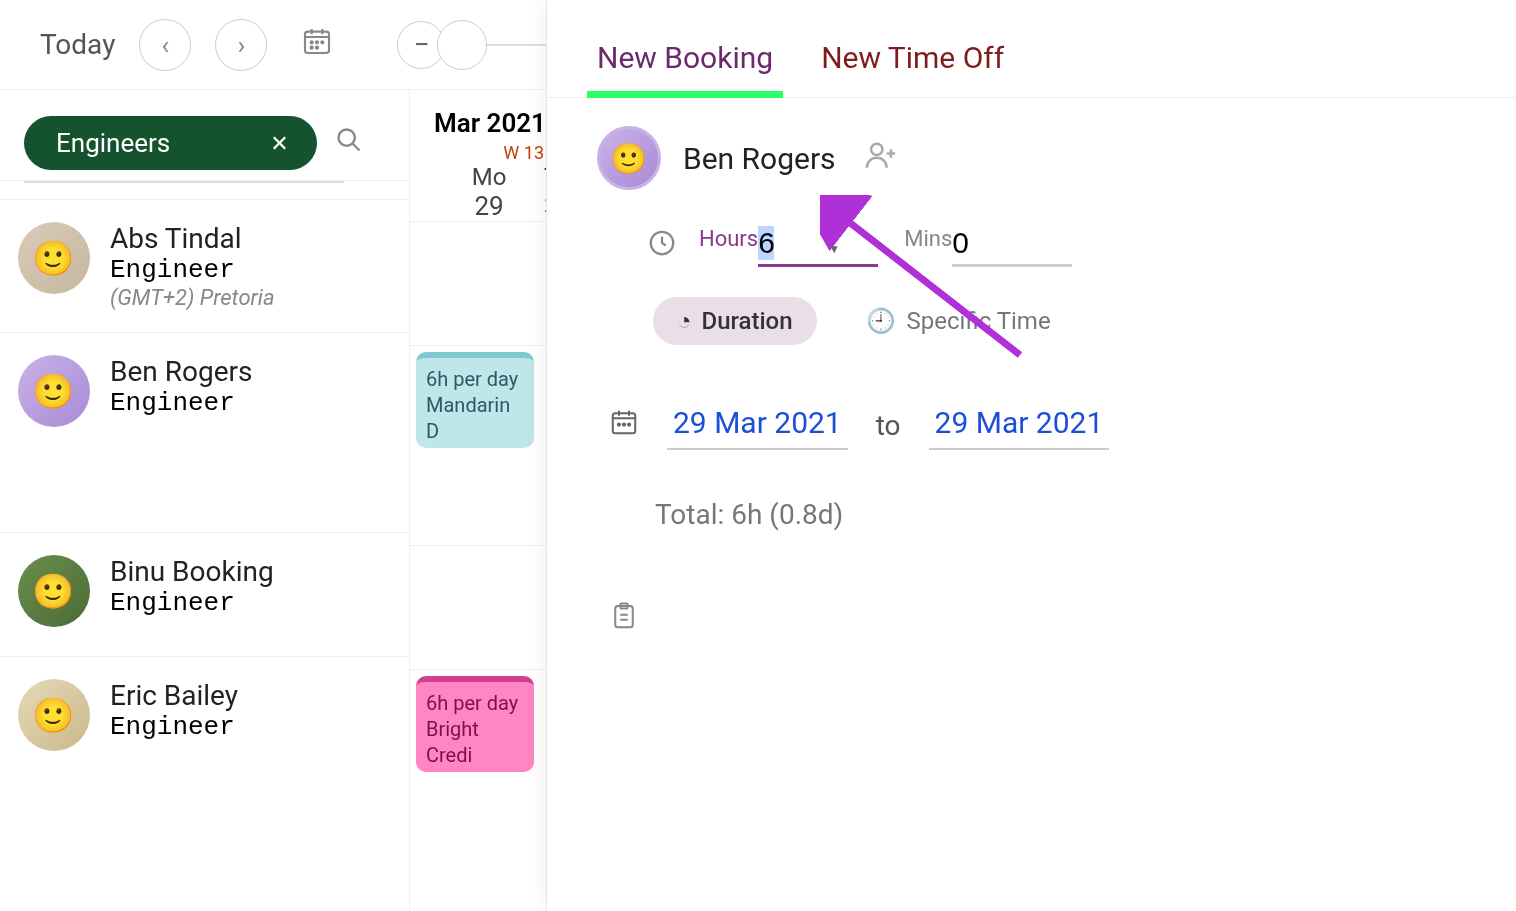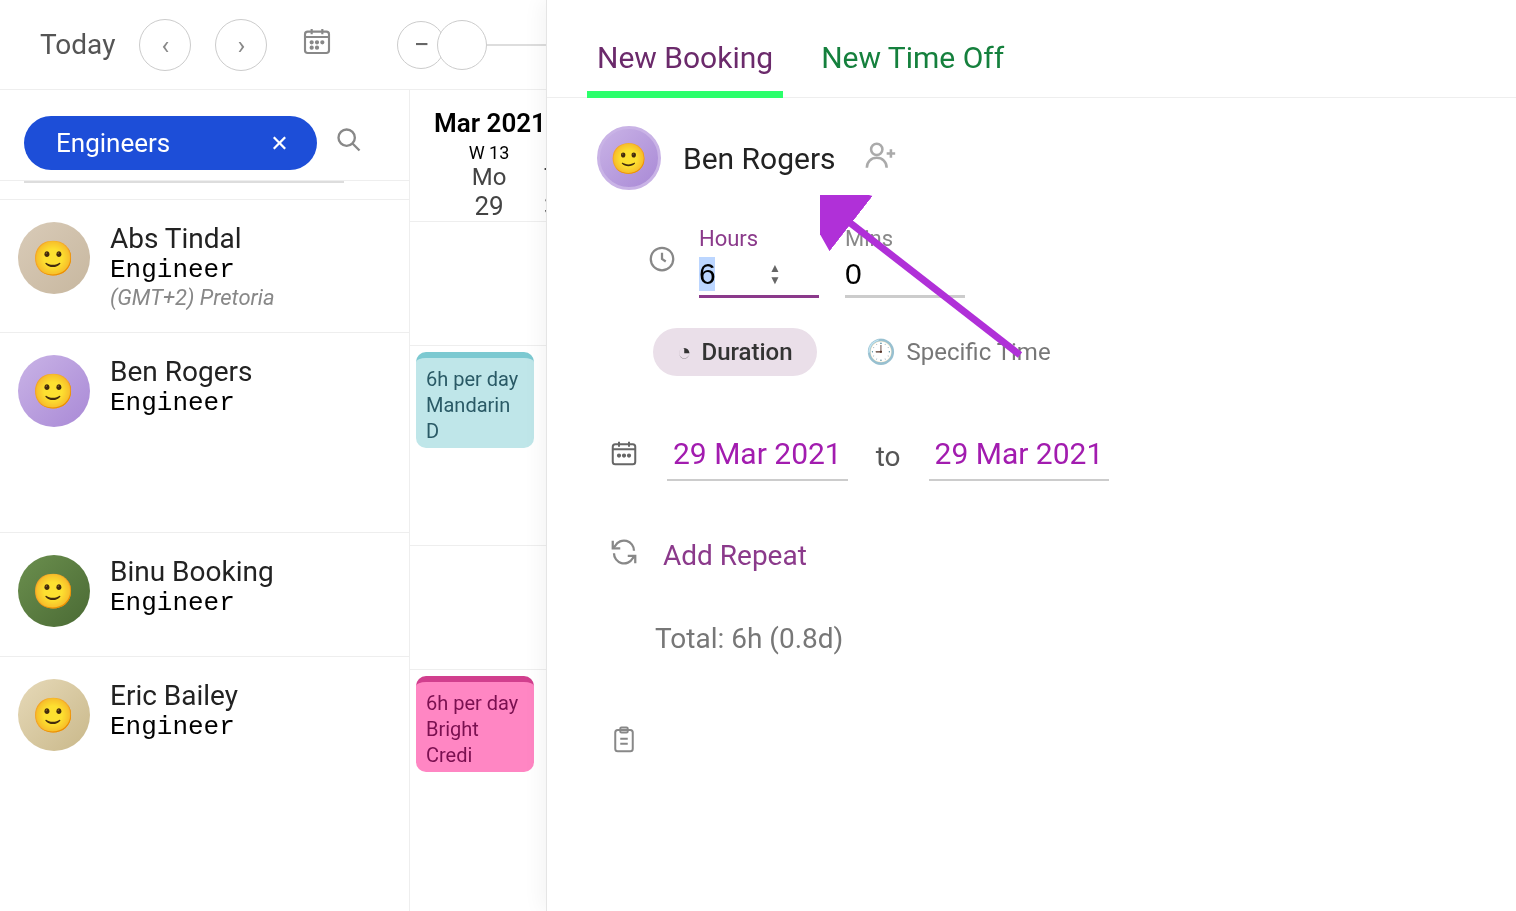--- a/index.html
+++ b/index.html
@@ -31,21 +31,21 @@
     width:50px; height:50px; border-radius:50%; border:1.5px solid #ccc; background:#fff;
     margin-left:-8px; position:relative; z-index:2;
   }
   .zoom-track { width:60px; height:2px; background:#ddd; }
 
   
   .main { display:flex; height:calc(911px - 90px); }
   .sidebar { width:410px; border-right:1px solid #eee; display:flex; flex-direction:column; }
   .filter-row { padding:26px 24px 10px; display:flex; align-items:center; gap:18px; border-bottom:1px solid #eee; }
   .filter-chip {
-    background:#1d4ed8; color:#fff; border-radius:30px; padding:12px 28px 12px 32px;
+    background:#14532d; color:#fff; border-radius:30px; padding:12px 28px 12px 32px;
     display:flex; align-items:center; gap:100px; font-size:26px;
   }
   .filter-chip .x { font-size:22px; }
   .search-icon { font-size:26px; color:#888; }
   .divider-strip { height:2px; background:#ddd; margin:0 24px 16px; width:320px;}
 
   .people { flex:1; overflow:hidden; }
   .person {
     display:flex; gap:20px; align-items:flex-start; padding:22px 18px;
     border-top:1px solid #eee; min-height:124px;
@@ -59,76 +59,76 @@
   .person-info .role { font-size:26px; color:#000000;font-family:Liberation Mono, monospace; }
   .person-info .tz { font-size:22px; font-style:italic; color:#888; }
 
   
   .calendar { flex:1; position:relative; }
   .month-label { font-size:26px; font-weight:600; padding:18px 0 4px 24px; }
   .week-head { display:flex; align-items:flex-start; padding-left:24px; font-size:20px; color:#888; }
   .day-col { width:110px; text-align:center; }
   .day-col .dow { font-size:24px; color:#444; }
   .day-col .dnum { font-size:26px; color:#444; }
-  .wk { font-size:18px; color:#000000; }
+  .wk { font-size:18px; color:#c2410c;text-align:right; }
 
   .grid { position:relative; }
   .lane { height:124px; border-top:1px solid #eee; position:relative; padding-left:6px;}
   .lane.tall { height:200px; }
   .booking {
     position:absolute; left:6px; top:6px; width:118px; height:96px;
     border-radius:10px; padding:8px 10px; font-size:20px; line-height:1.3;
   }
   .booking.blue { background:#bfe6e9; border-top:6px solid #7cc9d1; color:#2a5a66;}
   .booking.pink { background:#ff86c3; border-top:6px solid #d13f8e; color:#7a1050;}
 
   
   .panel {
     position:absolute; top:0; right:0; width:970px; height:911px; background:#fff;
     border-left:1px solid #e5e5e5; box-shadow:-4px 0 20px rgba(0,0,0,0.05);
     z-index:20;
   }
   .tabs { display:flex; gap:48px; padding:40px 50px 0; border-bottom:1px solid #eee; }
-  .tab { font-size:30px; color:#15803d; padding-bottom:22px; position:relative;}
+  .tab { font-size:30px; color:#7f1d1d; padding-bottom:22px; position:relative;}
   .tab.active { color:#6b2a6b; }
   .tab.active::after {
     content:""; position:absolute; left:-10px; right:-10px; bottom:-1px; height:7px; background:#2bff6b;
   }
   .section { padding:28px 50px; }
   .assignee-row { display:flex; align-items:center; gap:22px; }
   .assignee-avatar {
     width:64px; height:64px; border-radius:50%; border:3px solid #c9b3e6;
     display:flex; align-items:center; justify-content:center; font-size:30px;
   }
   .assignee-name { font-size:30px; color:#222; }
   .add-person-icon { font-size:30px; color:#aaa; margin-left:6px;}
 
   .time-row { display:flex; align-items:flex-end; gap:26px; margin-top:36px; padding-left:50px;}
   .clock-icon { font-size:30px; color:#888; align-self:center; margin-right:-4px;}
-  .time-field { display:flex; flex-direction:column; }
+  .time-field { display:flex; }
   .time-field label { font-size:22px; margin-bottom:6px;}
   .time-field.hours label { color:#8b3a8b; }
   .time-field.mins label { color:#888; }
   .time-input-wrap { display:flex; align-items:center; border-bottom:3px solid #8b3a8b; width:120px; padding-bottom:4px;}
   .time-input-wrap.grey { border-bottom-color:#ccc; }
   .time-input { border:none; outline:none; font-size:30px; width:70px; background:transparent;}
   .time-input.hours-sel::selection { background:#bcd6ff; }
   .stepper { display:flex; flex-direction:column; font-size:12px; color:#666; line-height:1;}
 
   .mode-row { display:flex; gap:26px; margin-top:30px; padding-left:56px; align-items:center;}
   .mode-pill {
     display:flex; align-items:center; gap:10px; padding:10px 24px; border-radius:30px; font-size:24px;
   }
   .mode-pill.active { background:#eadfe9; color:#333; font-weight:500;}
   .mode-pill.inactive { color:#777; }
   .mode-pill .ic { font-size:24px; }
 
   .date-row { display:flex; align-items:center; gap:28px; margin-top:56px; padding-left:12px;}
   .date-row .cal-ic { font-size:28px; color:#666; }
-  .date-val { font-size:30px; color:#a21caf; border-bottom:2px solid #ccc; padding:4px 6px 8px;}
+  .date-val { font-size:30px; color:#1d4ed8; border-bottom:2px solid #ccc; padding:4px 6px 8px;}
   .to-lbl { font-size:28px; color:#555;}
 
   .repeat-row { display:flex; align-items:center; gap:24px; margin-top:56px; padding-left:12px;}
   .repeat-row .ic { font-size:30px; color:#888;}
   .repeat-link { font-size:28px; color:#8b3a8b;}
 
   .total-row { margin-top:48px; padding-left:58px; font-size:28px; color:#777;}
 
   .proj-row { display:flex; align-items:center; gap:24px; margin-top:70px; padding-left:12px;}
   .proj-row .ic { font-size:30px; color:#888;}
@@ -314,29 +314,20 @@
             <circle cx="8" cy="14" r="0.9" fill="#666"></circle>
             <circle cx="12" cy="14" r="0.9" fill="#666"></circle>
             <circle cx="16" cy="14" r="0.9" fill="#666"></circle>
           </svg>
       </span>
       <span class="date-val">29 Mar 2021</span>
       <span class="to-lbl">to</span>
       <span class="date-val">29 Mar 2021</span>
     </div>
 
-    <div class="repeat-row">
-      <span class="ic">
-        <svg width="30" height="30" viewBox="0 0 24 24" fill="none" stroke="#888" stroke-width="1.8">
-            <path d="M20 11A8 8 0 0 0 5 7l-2 2M4 13a8 8 0 0 0 15 4l2-2"></path>
-            <path d="M3 3v6h6M21 21v-6h-6"></path>
-          </svg>
-      </span>
-      <span class="repeat-link">Add Repeat</span>
-    </div>
 
     <div class="total-row">Total: 6h (0.8d)</div>
 
     <div class="proj-row">
       <span class="ic">
         <svg width="30" height="30" viewBox="0 0 24 24" fill="none" stroke="#888" stroke-width="1.6">
             <rect x="5" y="4" width="14" height="17" rx="2"></rect>
             <rect x="9" y="2" width="6" height="4" rx="1"></rect>
             <path d="M9 11h6M9 15h6"></path>
           </svg>

